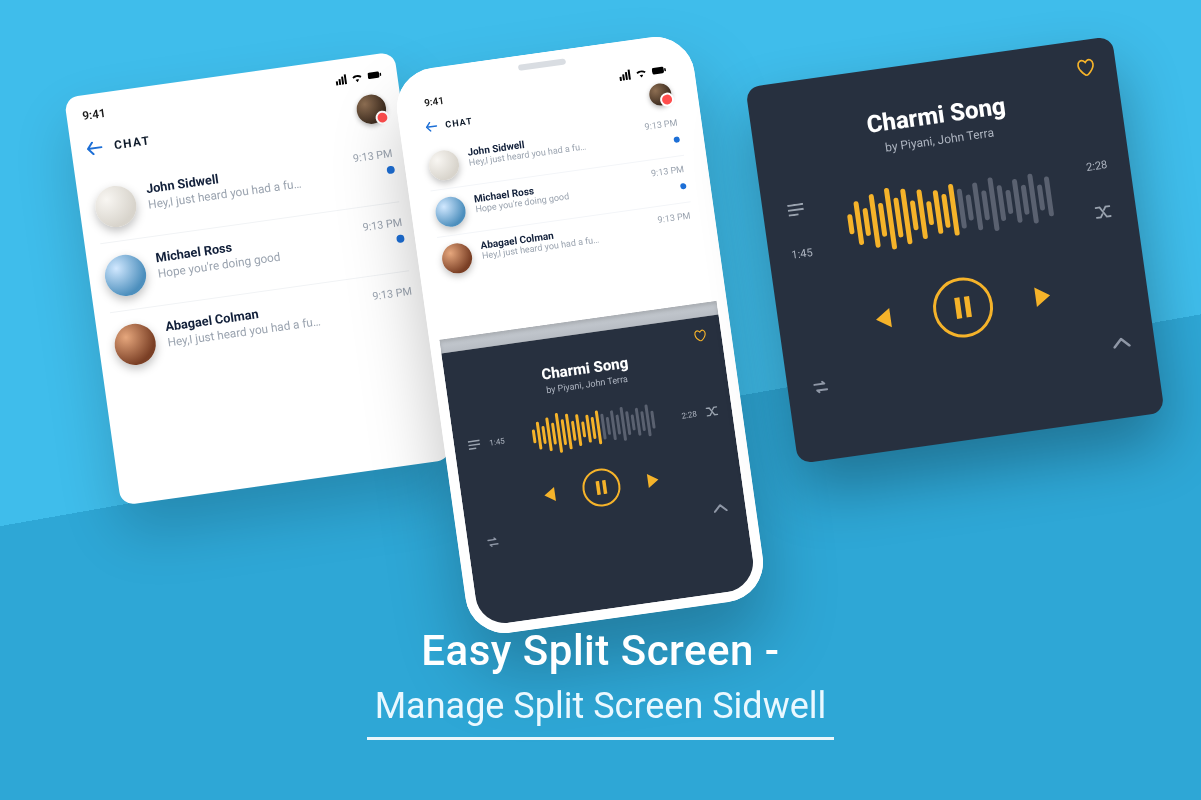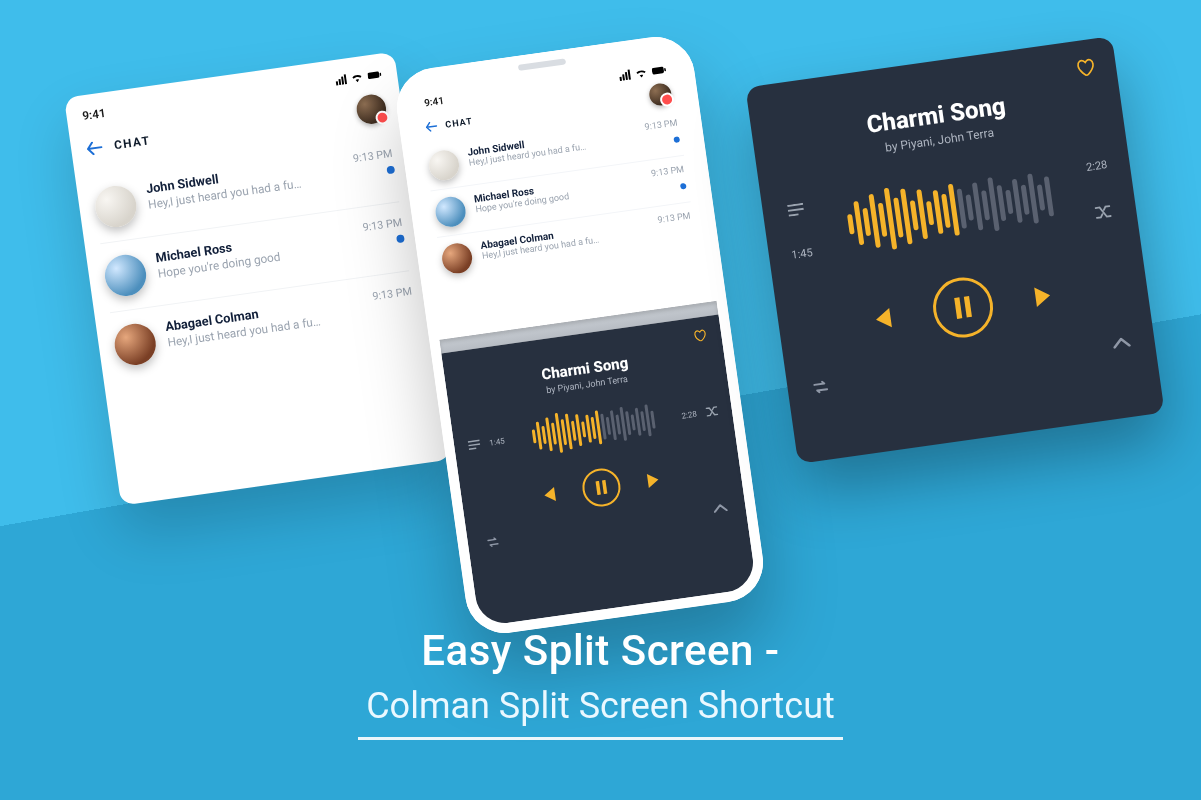--- a/index.html
+++ b/index.html
@@ -502,15 +502,15 @@
       <span>
           <svg width="18" height="10" viewBox="0 0 14 8">
             <path d="M1 7l6-6 6 6" stroke="#8f97a6" stroke-width="2" fill="none" stroke-linecap="round"></path>
           </svg>
         </span>
     </div>
   </div>
 
   <div class="titles">
     <h1>Easy Split Screen -</h1>
-    <h2>Colman Split Screen Shortcut</h2>
+    <h2>Manage Split Screen Sidwell</h2>
   </div>
 </div>
 
 </body></html>

